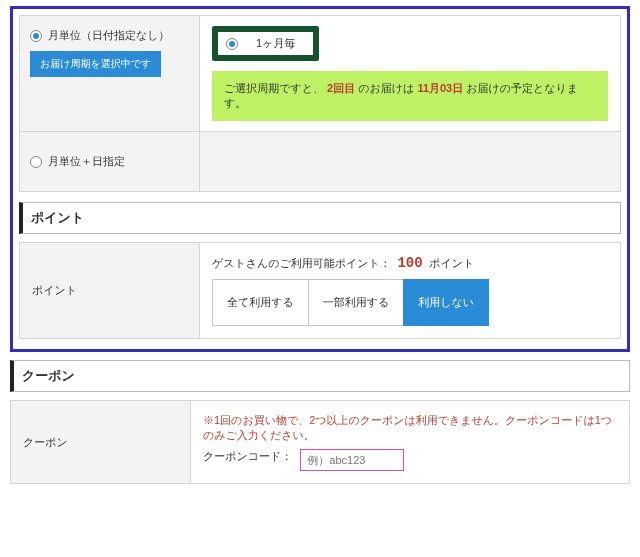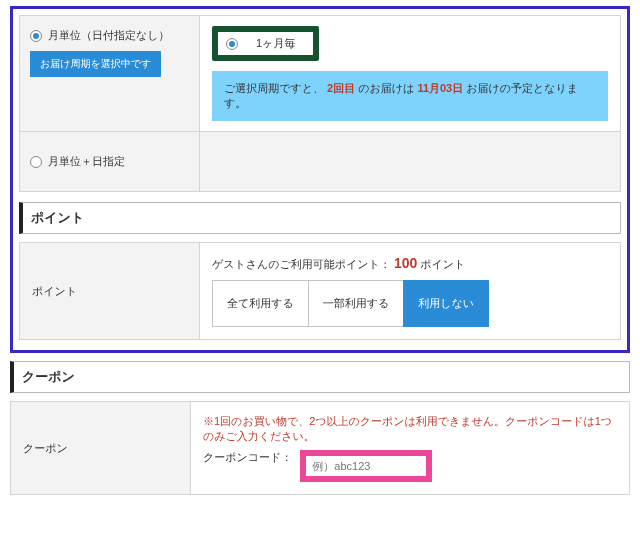--- a/index.html
+++ b/index.html
@@ -67,56 +67,56 @@
     border: 6px solid #14532d;
     padding: 4px 18px 4px 8px;
     font-size: 11px;
     border-radius: 2px;
     background: #fff;
     justify-content: space-between;
   }
 
   .notice-box {
     margin-top: 10px;
-    background: #7dd3fc;
+    background: #bef264;
     padding: 10px 12px;
     font-size: 11px;
     color: #333;
   }
   .notice-box .em { color: #c0392b; font-weight: bold; }
 
   table.pt-table {
     width: 100%;
     border-collapse: collapse;
   }
   table.pt-table td {
     border: 1px solid #d5d5d5;
     padding: 12px;
   }
   td.pt-left { width: 180px; background: #f3f3f3; font-size: 11px; }
   td.pt-right { background: #fff; }
 
-  .pt-line { font-size: 11px; margin-bottom: 8px; }
+  .pt-line { font-size: 11px; margin-bottom: 8px; font-family: Liberation Mono, monospace; }
   .pt-num { color: #c0392b; font-weight: bold; font-size: 14px; }
 
   .pill-row { display: flex; gap: 0; }
   .pill {
     border: 1px solid #c5c5c5;
     padding: 15px 14px;
     font-size: 11px;
     background: #fff;
     cursor: pointer;
   }
   .pill + .pill { margin-left: -1px; }
   .pill.active { background: #2a8bd6; color: #fff; border-color: #2a8bd6; }
 
   .coupon-note { font-size: 11px; color: #c0392b; margin-bottom: 6px; }
   .coupon-row { display: flex; gap: 8px; font-size: 11px; }
   .coupon-input {
-    border: 6px solid #ec4899; padding: 4px 6px; font-size: 11px; width: 132px;
+    border: 1px solid #ec4899; padding: 4px 6px; font-size: 11px; width: 104px;
     color: #999; background: #fff;
   }
 </style>
 </head>
 <body>
 
 <div class="wrapper">
 
 
   <div class="blue-frame">

